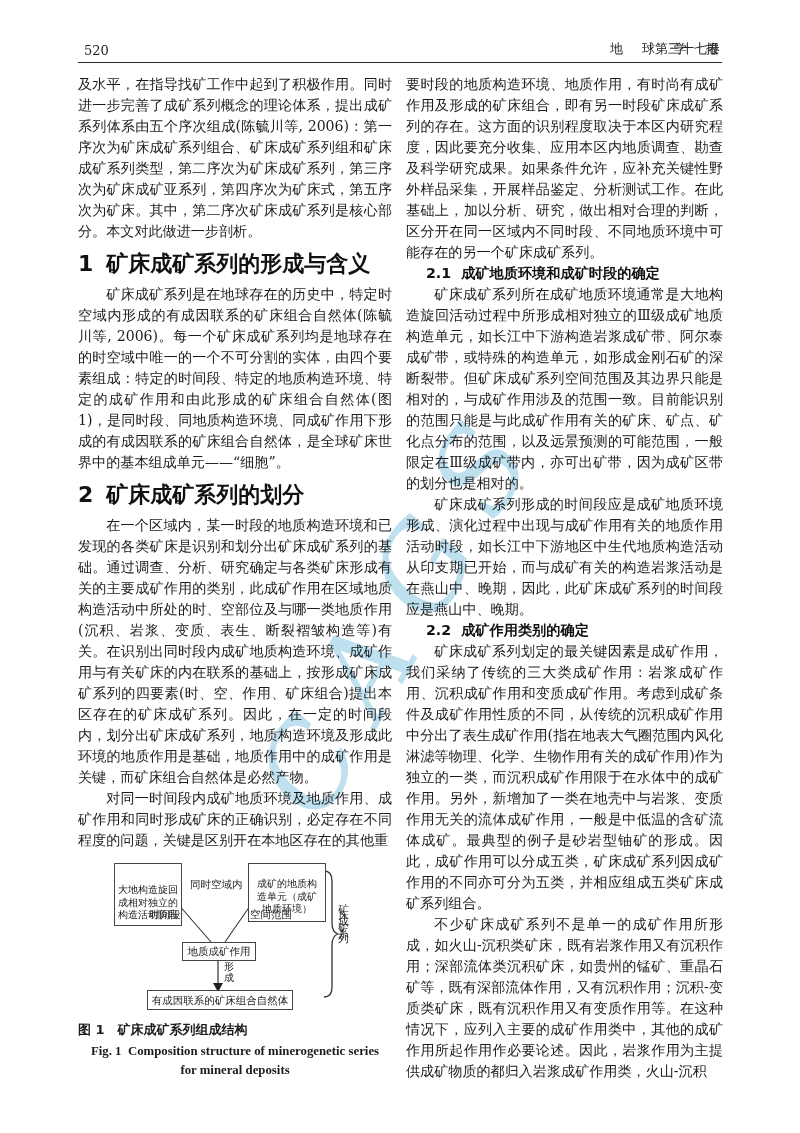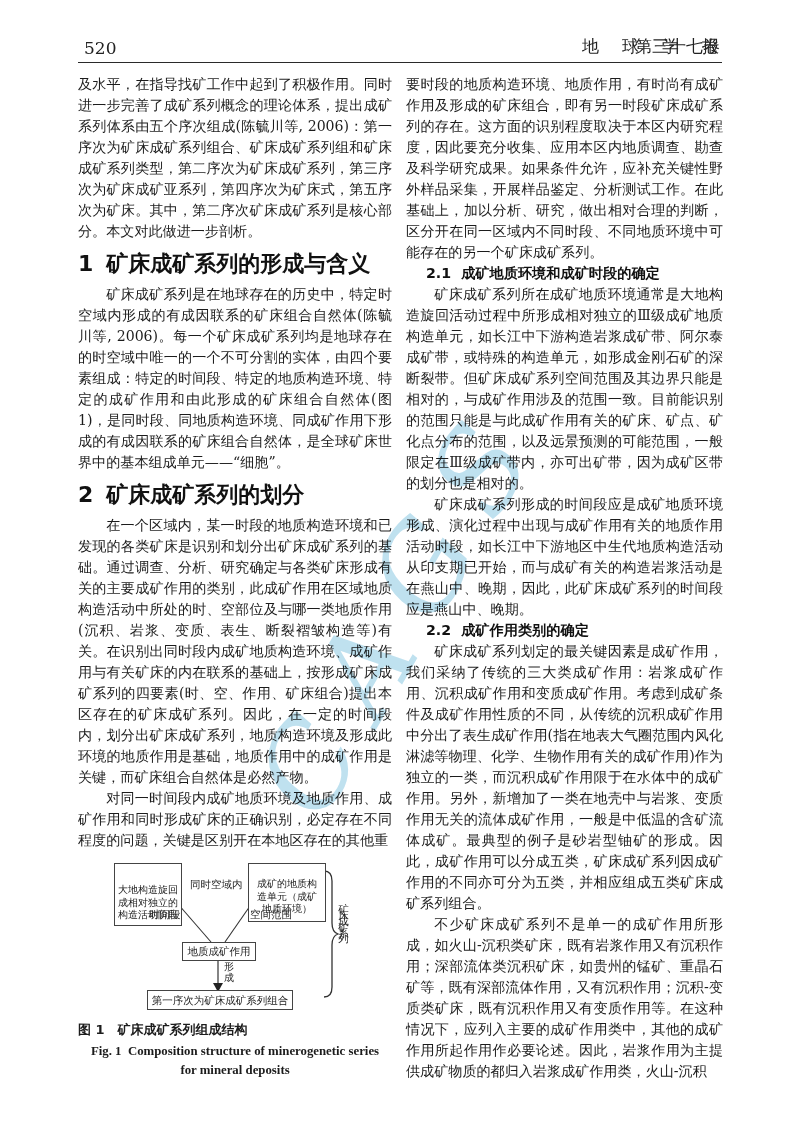--- a/index.html
+++ b/index.html
@@ -5,21 +5,21 @@
   html,body { margin:0; padding:0; background:#ececec; }
   .page {
     position:relative; width:800px; height:1133px; margin:0 auto;
     background:#ffffff; overflow:hidden;
     font-family:"DejaVu Serif", serif; color:#1c1c1c;
   }
 
   
   .header {
     position:absolute; top:38px; left:78px; width:644px; height:24px;
-    border-bottom:1.6px solid #2a2a2a; font-size:17px; color:#222;
+    border-bottom:1.6px solid #2a2a2a; font-size:13px; color:#222;
   }
   .header .pg  { position:absolute; left:6px;  bottom:4px; }
   .header .jt  { position:absolute; left:0; right:0; bottom:4px; text-align:right; letter-spacing:3px; }
   .header .vol { position:absolute; right:2px; bottom:4px; }
 
   
   .col { position:absolute; top:74px; font-size:14.1px; line-height:21px; text-align:justify; }
   .col-left  { left:78px;  width:314px; }
   .col-right { left:406px; width:317px; }
   p.body-para { margin:0; text-indent:2em; }
@@ -111,21 +111,21 @@
 构造活动阶段</div>
       <div class="flabel" id="fl-spacetime">同时空域内</div>
       <div class="fbox pre" id="fb2">成矿的地质构
 造单元（成矿
 地质环境）</div>
       <div class="flabel" id="fl-time">时间段</div>
       <div class="flabel" id="fl-space">空间范围</div>
       <div class="fbox" id="fb3">地质成矿作用</div>
       <div class="flabel pre" id="fl-form">形
 成</div>
-      <div class="fbox" id="fb4">第一序次为矿床成矿系列组合</div>
+      <div class="fbox" id="fb4">有成因联系的矿床组合自然体</div>
       <div class="flabel" id="fl-series">矿床成矿系列</div>
     </div>
     <div class="fig-caption-cn">图 1　矿床成矿系列组成结构</div>
     <div class="fig-caption-en">
       <div>Fig. 1&nbsp;&nbsp;Composition structure of minerogenetic series</div>
       <div>for mineral deposits</div>
     </div>
   </div>
 
   <div class="col col-right">

